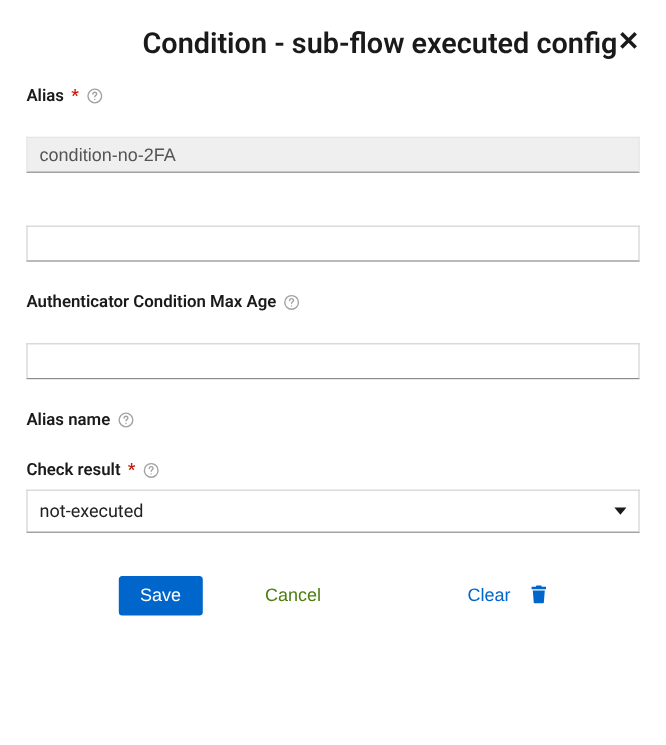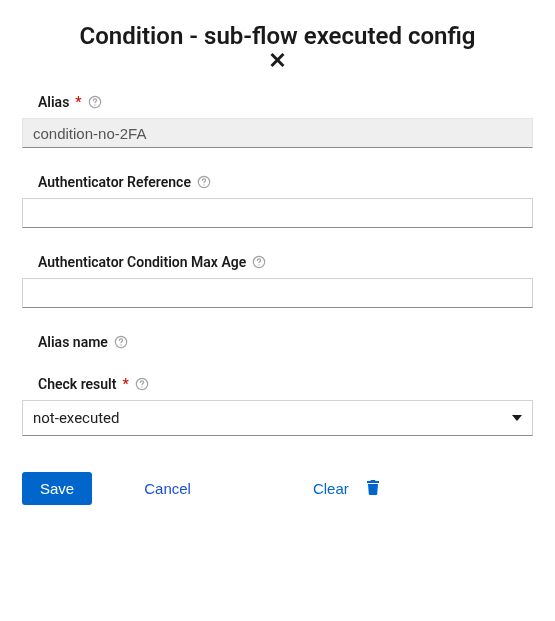--- a/index.html
+++ b/index.html
@@ -11,24 +11,23 @@
       font-family: -apple-system, BlinkMacSystemFont, "Segoe UI", Roboto, "Helvetica Neue", Arial, sans-serif;
       background: #ffffff;
       width: 555px;
       height: 621px;
       padding: 22px;
       color: #212121;
       overflow: hidden;
     }
     .header {
       display: flex;
-      justify-content: space-between;
+      justify-content: flex-end;
       align-items: center;
       margin-bottom: 22px;
-      flex-direction: column;
     }
     .header h1 {
       font-size: 24px;
       font-weight: 600;
       color: #1a1a1a;
     }
     .close-btn {
       font-size: 22px;
       font-weight: 700;
       cursor: pointer;
@@ -42,21 +41,20 @@
     .label-row {
       display: flex;
       align-items: center;
       gap: 6px;
       margin-bottom: 8px;
     }
     .label-text {
       font-size: 14px;
       font-weight: 600;
       color: #1a1a1a;
-      margin-left: 16px;
     }
     .required-mark {
       color: #c9190b;
       font-size: 14px;
       font-weight: 600;
     }
     .help-icon {
       width: 14px;
       height: 14px;
       display: inline-flex;
@@ -71,20 +69,21 @@
     .text-input {
       width: 100%;
       height: 28px;
       border: 1px solid #d2d2d2;
       border-bottom: 1px solid #8a8d90;
       font-size: 15px;
       padding: 14px 10px;
       outline: none;
       background: #ffffff;
       color: #212121;
+      margin-top: 18px;
     }
     .text-input.readonly-fill {
       background: #efefef;
       color: #555;
       border: 1px solid #e5e5e5;
       border-bottom: 1px solid #8a8d90;
     }
     .select-wrap {
       position: relative;
       width: 100%;
@@ -109,37 +108,38 @@
       height: 0;
       border-left: 5px solid transparent;
       border-right: 5px solid transparent;
       border-top: 6px solid #1a1a1a;
     }
     .button-row {
       display: flex;
       align-items: center;
       gap: 52px;
       margin-top: 36px;
+      justify-content: center;
     }
     .btn {
       font-size: 15px;
       cursor: pointer;
       border: none;
       background: none;
       padding: 0;
     }
     .btn-primary {
       background: #0066cc;
       color: #ffffff;
       padding: 8px 18px;
       border-radius: 3px;
       font-weight: 500;
     }
     .btn-link {
-      color: #1d4ed8;
+      color: #4d7c0f;
       font-weight: 500;
     }
     .btn-clear {
       color: #0066cc;
       font-weight: 500;
       display: inline-flex;
       align-items: center;
       gap: 17px;
       margin-left: 70px;
     }
@@ -166,30 +166,20 @@
         <circle cx="8" cy="8" r="6.5"></circle>
         <path d="M6.2 6.2c0-1 .8-1.8 1.8-1.8s1.8.8 1.8 1.8c0 1.2-1.8 1.2-1.8 2.6" stroke-linecap="round" fill="none"></path>
         <circle cx="8" cy="11.3" r="0.7" fill="#555" stroke="none"></circle>
       </svg>
     </span>
   </div>
   <input type="text" class="text-input readonly-fill" value="condition-no-2FA" style="">
 </div>
 
 <div class="field-group">
-  <div class="label-row">
-    <span class="label-text">Authenticator Reference</span>
-    <span class="help-icon">
-      <svg viewBox="0 0 16 16" fill="none" stroke="#555" stroke-width="1.3">
-        <circle cx="8" cy="8" r="6.5"></circle>
-        <path d="M6.2 6.2c0-1 .8-1.8 1.8-1.8s1.8.8 1.8 1.8c0 1.2-1.8 1.2-1.8 2.6" stroke-linecap="round" fill="none"></path>
-        <circle cx="8" cy="11.3" r="0.7" fill="#555" stroke="none"></circle>
-      </svg>
-    </span>
-  </div>
   <input type="text" class="text-input" value="" style="">
 </div>
 
 <div class="field-group">
   <div class="label-row">
     <span class="label-text">Authenticator Condition Max Age</span>
     <span class="help-icon">
       <svg viewBox="0 0 16 16" fill="none" stroke="#555" stroke-width="1.3">
         <circle cx="8" cy="8" r="6.5"></circle>
         <path d="M6.2 6.2c0-1 .8-1.8 1.8-1.8s1.8.8 1.8 1.8c0 1.2-1.8 1.2-1.8 2.6" stroke-linecap="round" fill="none"></path>

